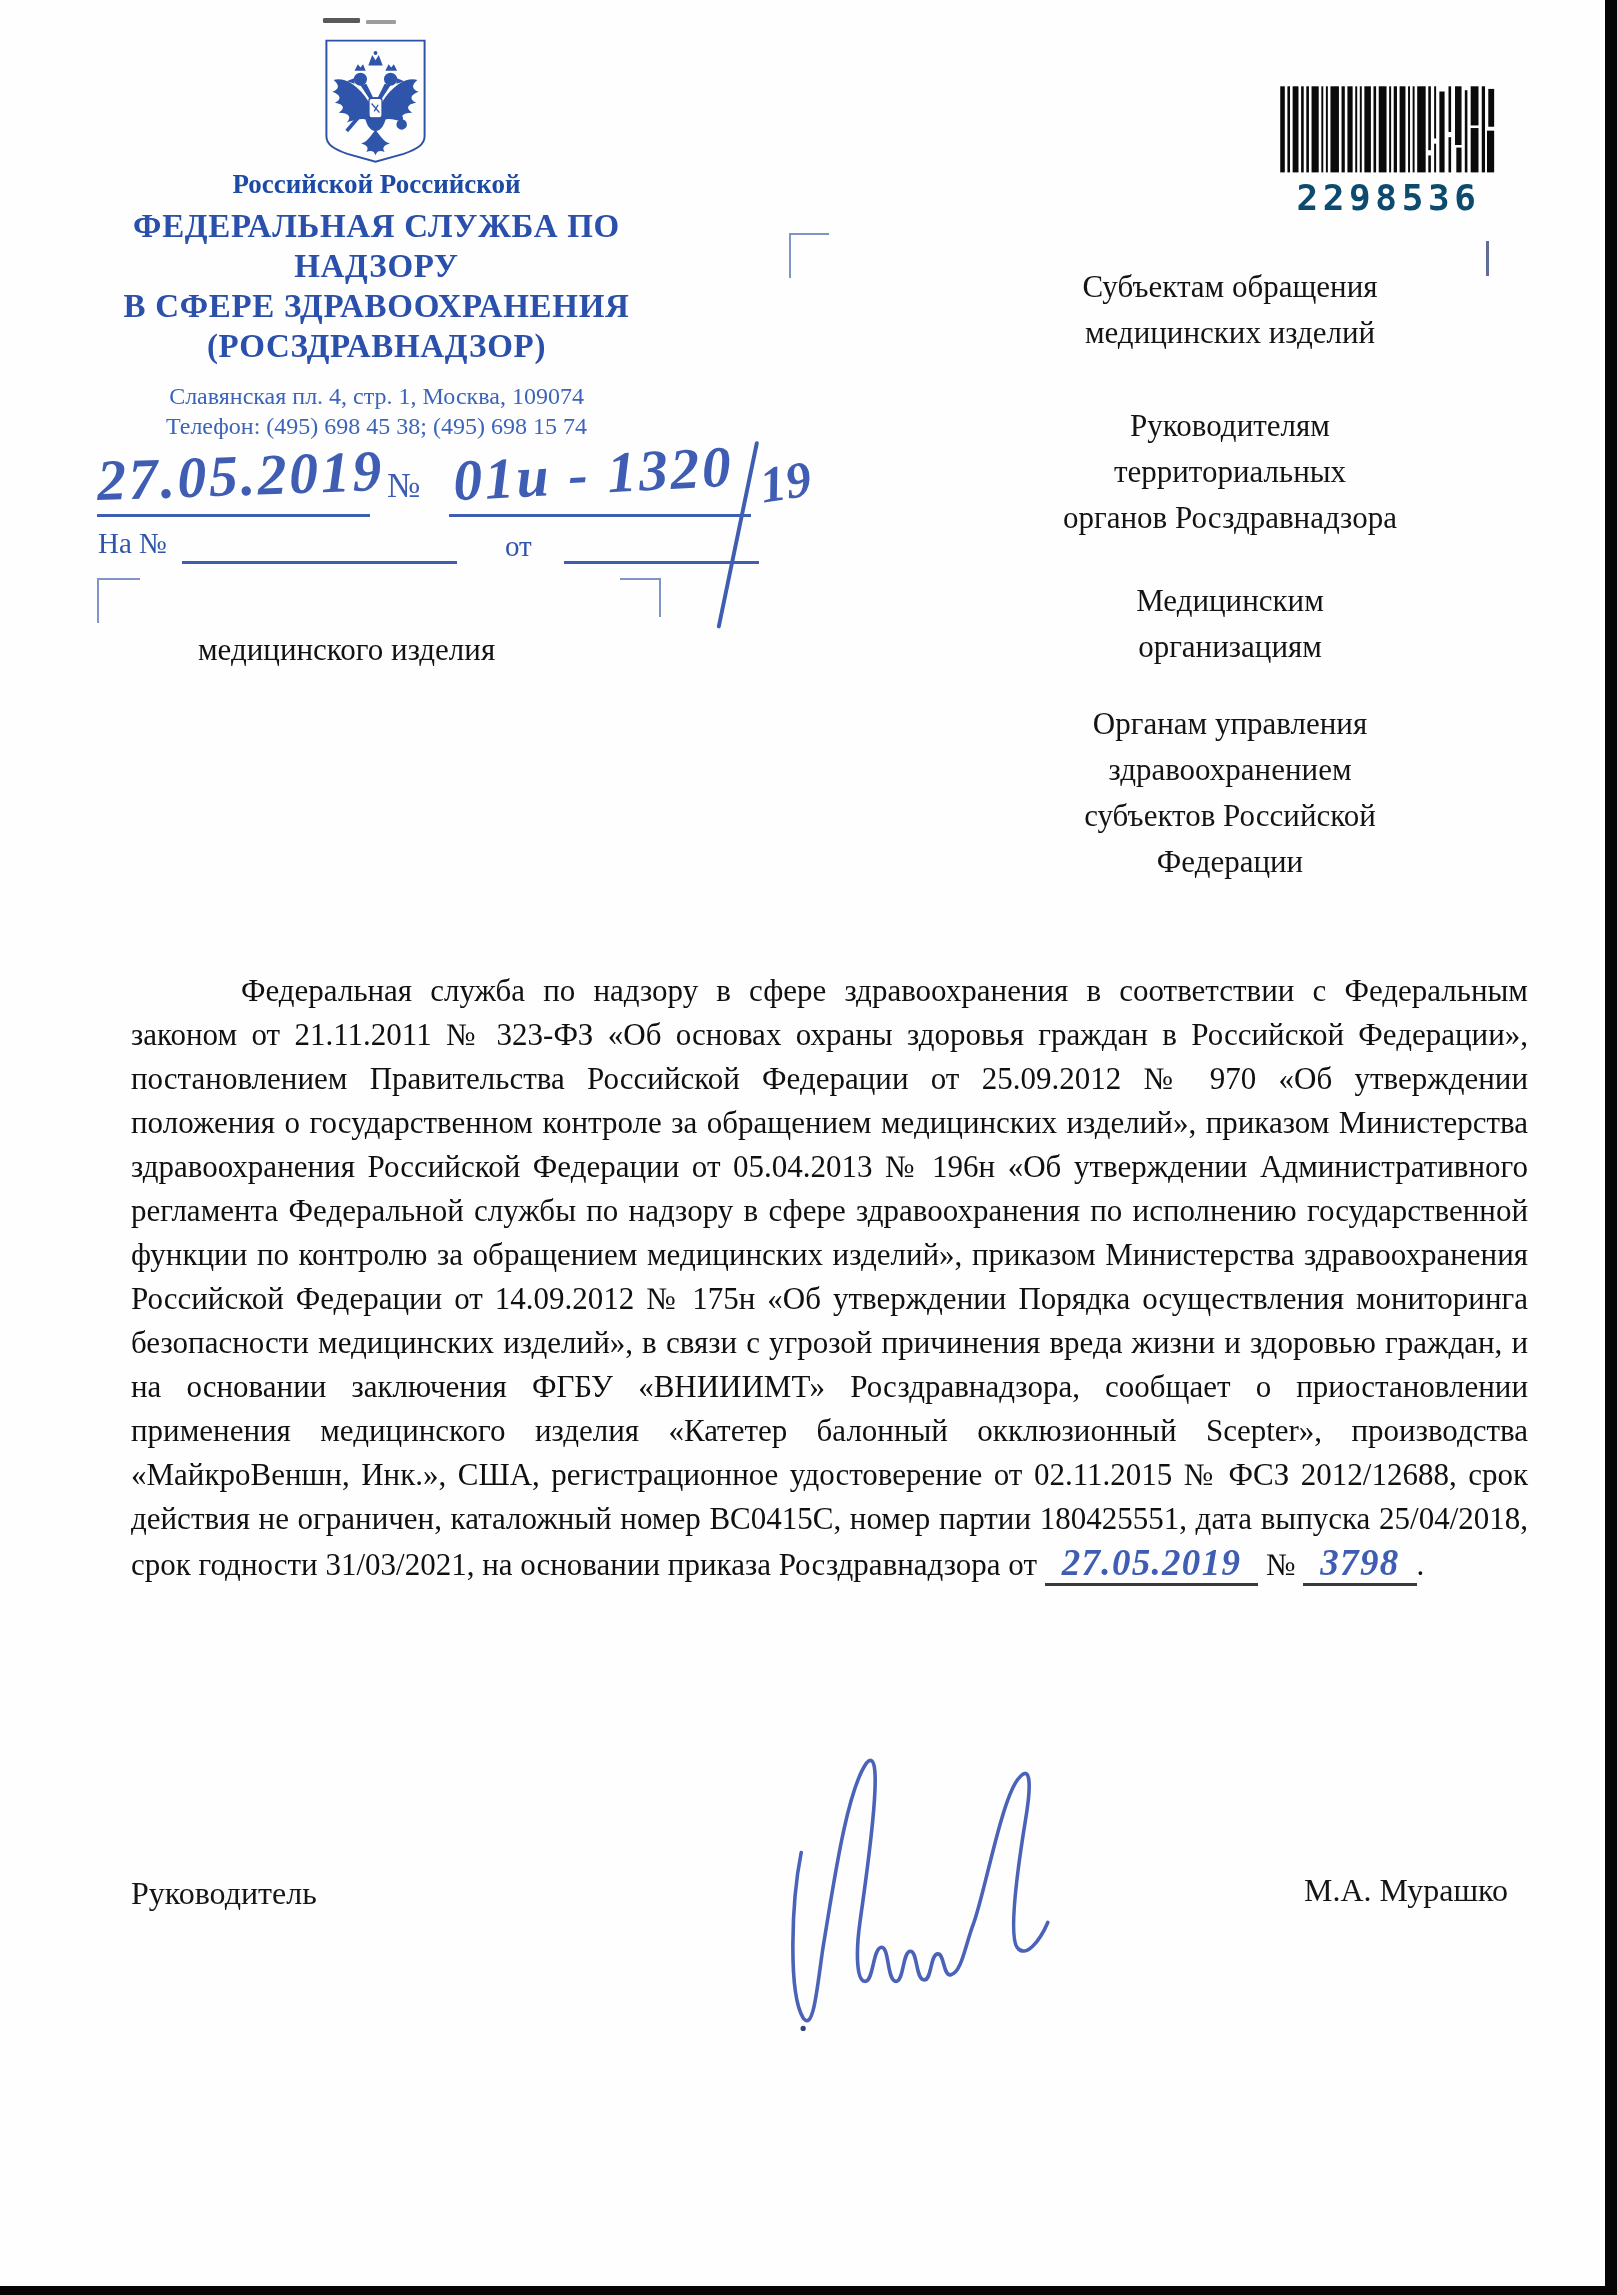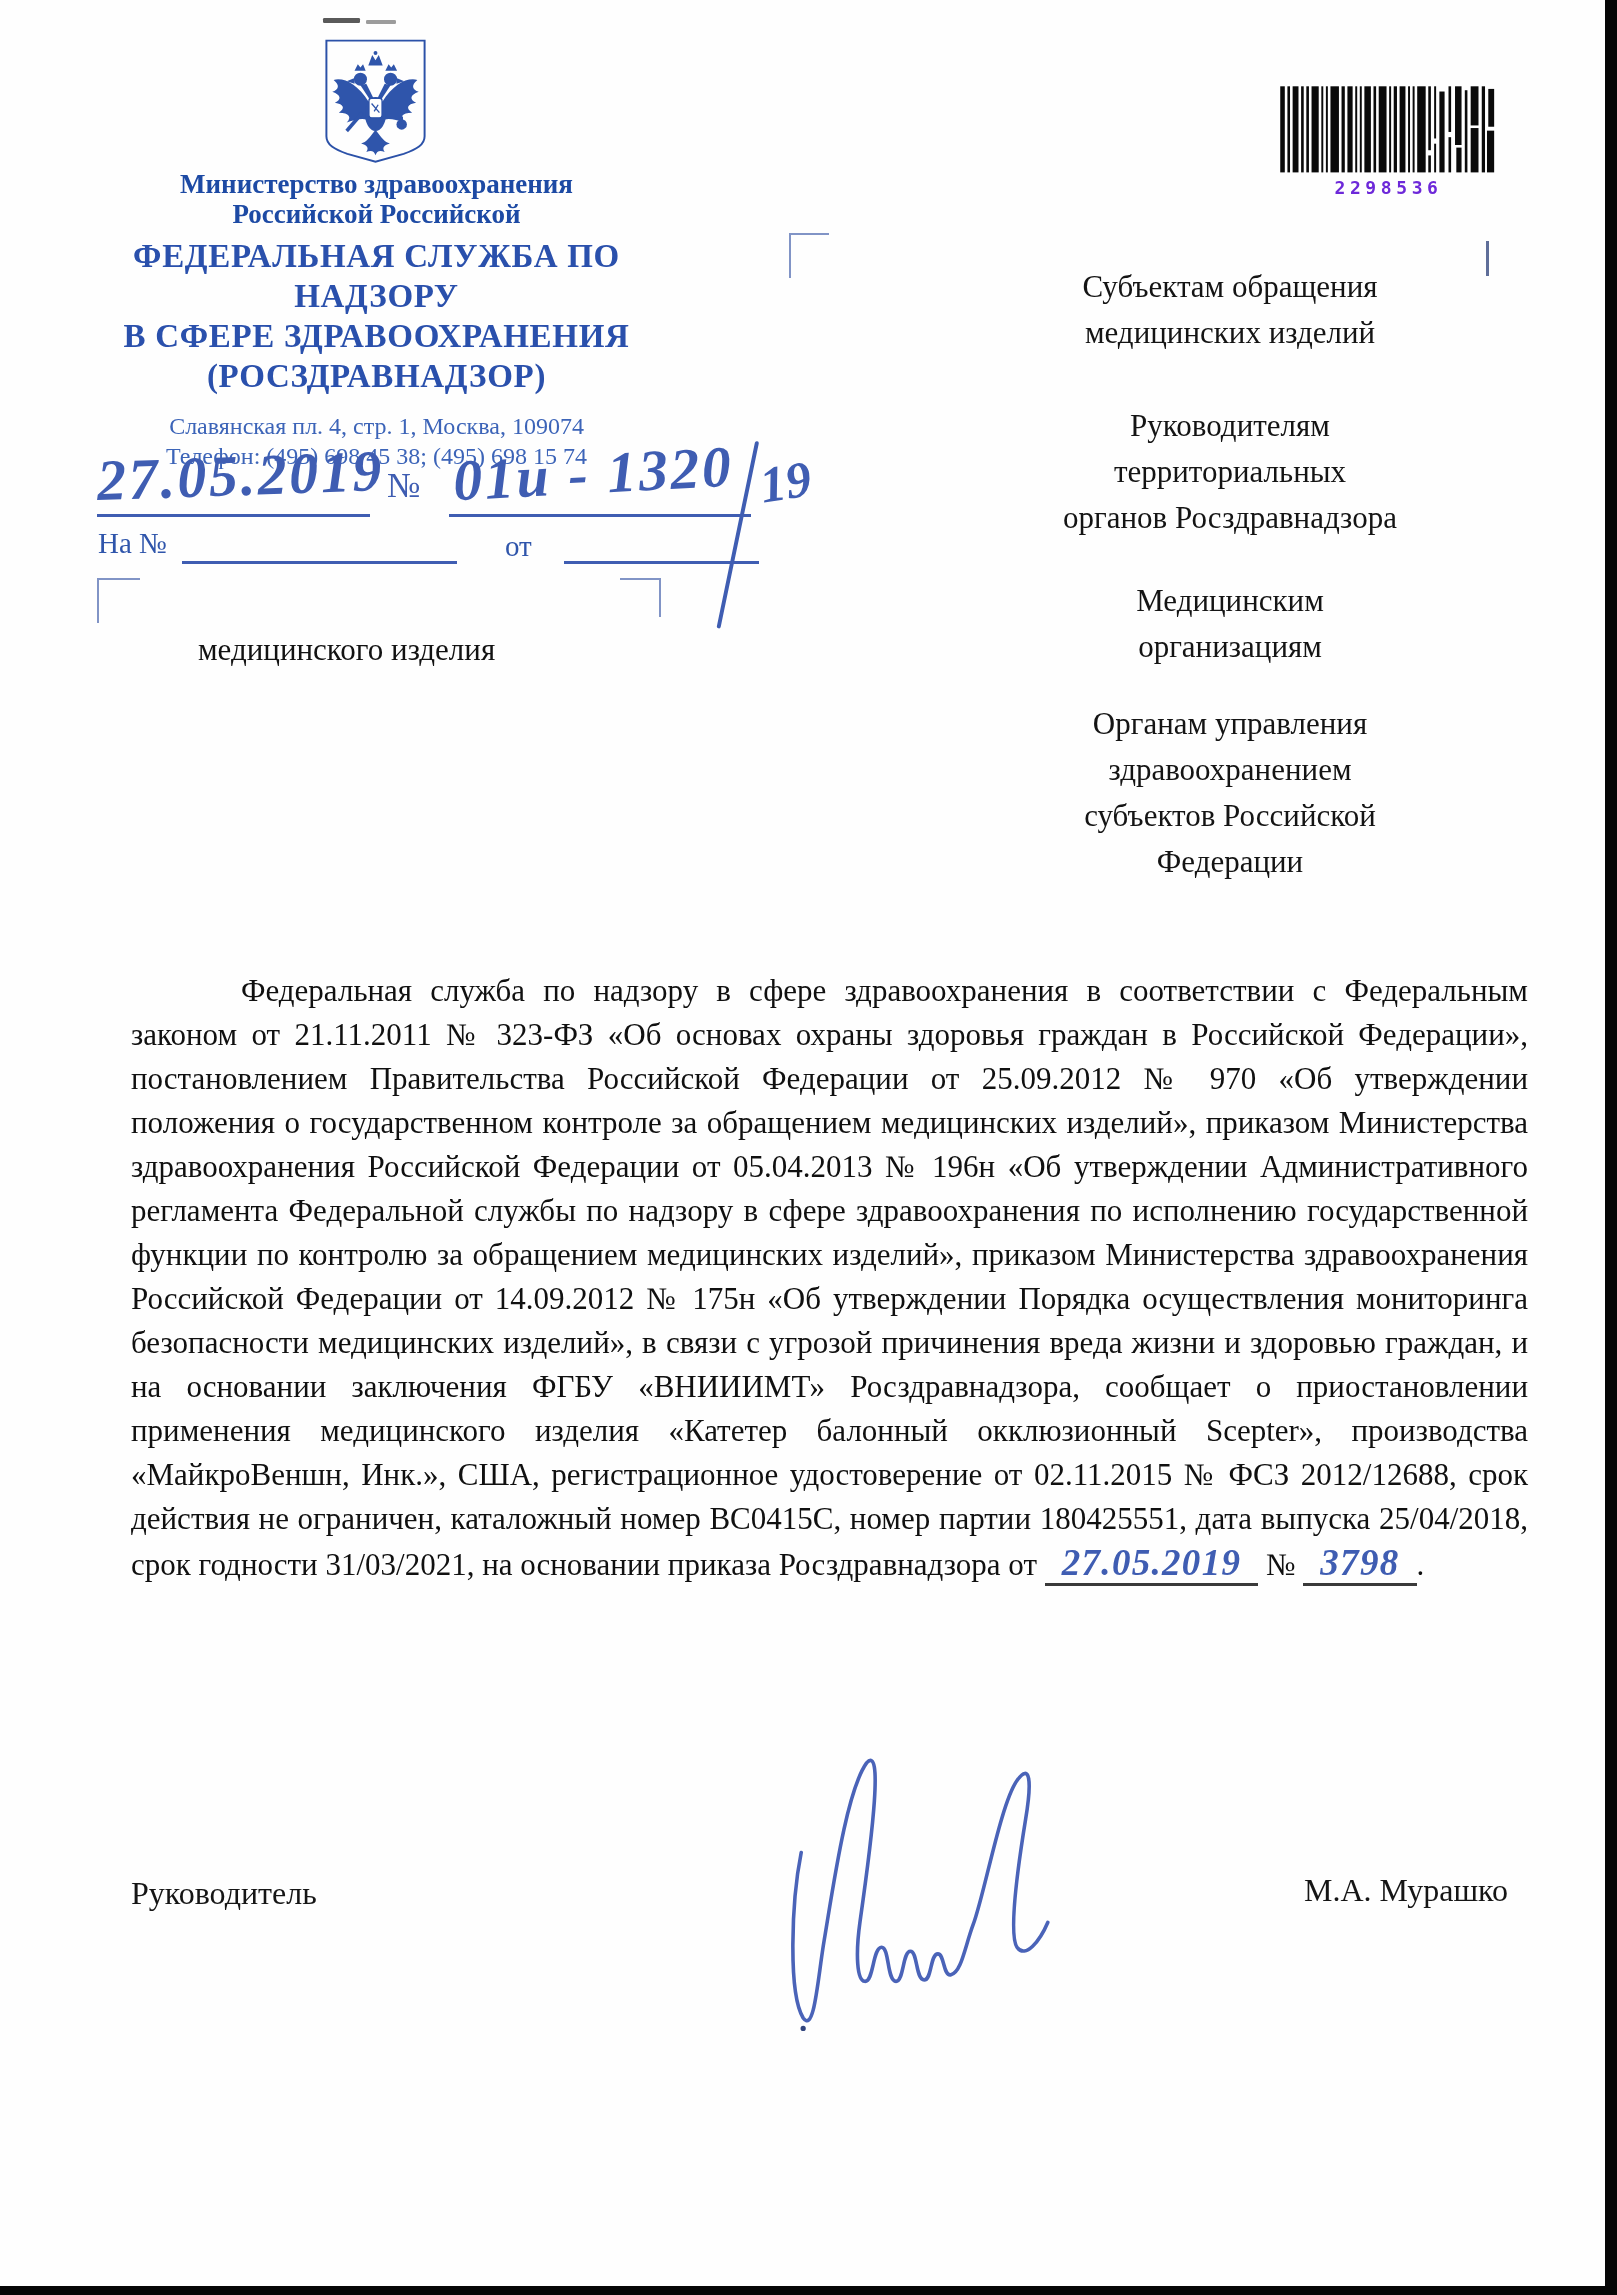--- a/index.html
+++ b/index.html
@@ -32,22 +32,22 @@
   .cm{border:0 solid #8194c6;}
   .cm-addr{left:789px;top:233px;width:38px;height:43px;border-top-width:2.6px;border-left-width:2.6px;}
   .cm-tick{left:1486px;top:241px;width:2.6px;height:35px;background:#5f6e99;}
   .cm-bl{left:97px;top:578px;width:41px;height:43px;border-top-width:2.6px;border-left-width:2.6px;}
   .cm-br{left:620px;top:578px;width:39px;height:37px;border-top-width:2.6px;border-right-width:2.6px;}
   
   .subject{left:198px;top:627px;width:510px;font-size:31px;line-height:46px;color:#121212;}
   
   .barcode{left:1280px;top:85px;}
   .barcode-number{left:1280px;top:177px;width:217px;text-align:center;
-    font-family:"DejaVu Sans Mono",monospace;font-weight:bold;font-size:18px;
-    letter-spacing:4.6px;color:#6d28d9;}
+    font-family:"DejaVu Sans Mono",monospace;font-weight:bold;font-size:36px;
+    letter-spacing:4.6px;color:#0c4a6e;}
   
   .recipients{left:942px;top:264px;width:576px;text-align:center;
     font-size:31px;line-height:46px;color:#141414;}
   .rgroup{margin-bottom:47px;}
   .rgroup.g2{margin-bottom:37px;}
   .rgroup.g3{margin-bottom:31px;}
   
   .body-par{left:131px;top:969px;width:1397px;font-size:31px;line-height:44px;
     text-align:justify;text-indent:110px;color:#101010;}
   .hw-inline{color:#3f5db2;font-style:italic;font-weight:bold;font-size:37px;
@@ -97,21 +97,20 @@
       <path d="M34,140 L58,112 L62,116 L38,144 Z"></path>
       <circle cx="120" cy="132" r="8"></circle>
       <rect x="118" y="120" width="4" height="8"></rect>
     </g>
 
     <rect x="70" y="92" width="20" height="30" rx="4" fill="#fefefe" stroke="#2b51a8" stroke-width="2"></rect>
     <path d="M74,100 L86,114 M78,112 L84,102" stroke="#2f55ab" stroke-width="2" fill="none"></path>
   </svg>
 
   <div class="abs lh-text">
-    <div class="ministry-line">Министерство здравоохранения</div>
     <div class="ministry-line">Российской Российской</div>
     <div class="service-wrap">
       <div class="service-line">ФЕДЕРАЛЬНАЯ СЛУЖБА ПО НАДЗОРУ</div>
       <div class="service-line">В СФЕРЕ ЗДРАВООХРАНЕНИЯ</div>
       <div class="service-line">(РОСЗДРАВНАДЗОР)</div>
     </div>
     <div class="addr-wrap">
       <div class="addr-line">Славянская пл. 4, стр. 1, Москва, 109074</div>
       <div class="addr-line">Телефон: (495) 698 45 38; (495) 698 15 74</div>
     </div>

